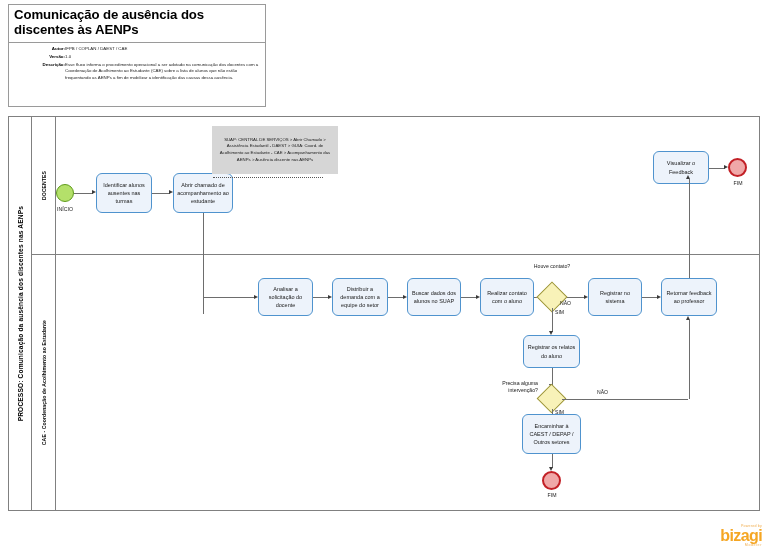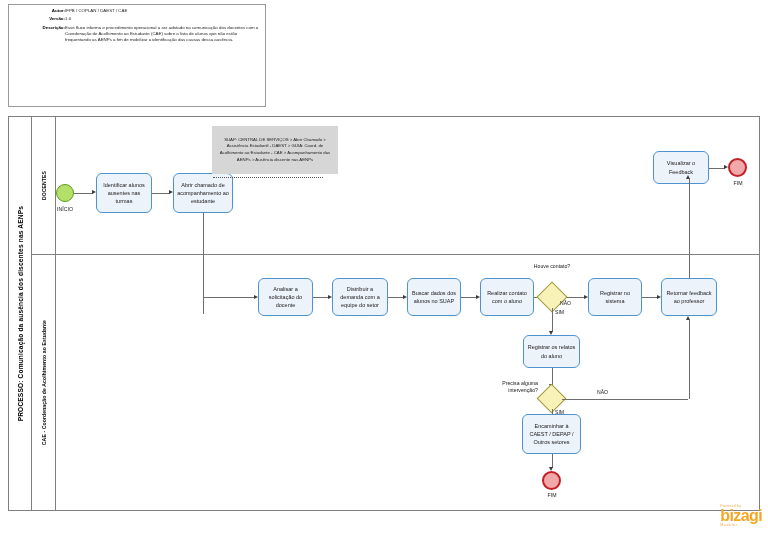--- a/index.html
+++ b/index.html
@@ -128,31 +128,32 @@
   
   .ln { position: absolute; background: #6d6d6d; }
   .ln.h { height: 1px; }
   .ln.v { width: 1px; }
   .arrow { position: absolute; width: 0; height: 0; }
   .arrow.r { border-left: 4px solid #3a3a3a; border-top: 2.6px solid transparent; border-bottom: 2.6px solid transparent; }
   .arrow.d { border-top: 4px solid #3a3a3a; border-left: 2.6px solid transparent; border-right: 2.6px solid transparent; }
   .arrow.u { border-bottom: 4px solid #3a3a3a; border-left: 2.6px solid transparent; border-right: 2.6px solid transparent; }
 
   
-  #logo { position: absolute; right: 6px; bottom: 20px; text-align: left; }
+  #logo { position: absolute; right: 6px; bottom: 0; text-align: right; }
   #logo .pw { font-size: 3.6px; color: #f0ad4e; letter-spacing: .2px; }
   #logo .bz { font-size: 16px; color: #f5a623; font-weight: bold; letter-spacing: -0.6px; line-height: .95; }
   #logo .md { font-size: 3.6px; color: #f0ad4e; letter-spacing: .6px; }
 </style>
 </head>
 <body>
 
 <div id="canvas">
 
   <div id="header-table">
+    <div id="title-cell">Comunicação de ausência dos discentes às AENPs</div>
     <div id="meta-cell">
       <table class="meta">
         <tbody>
             <tr>
           <td class="meta-label">Autor:</td>
           <td class="meta-val">IFPB / COPLAN / DAEST / CAE</td>
         </tr>
         <tr>
           <td class="meta-label">Versão:</td>
           <td class="meta-val">1.0</td>

